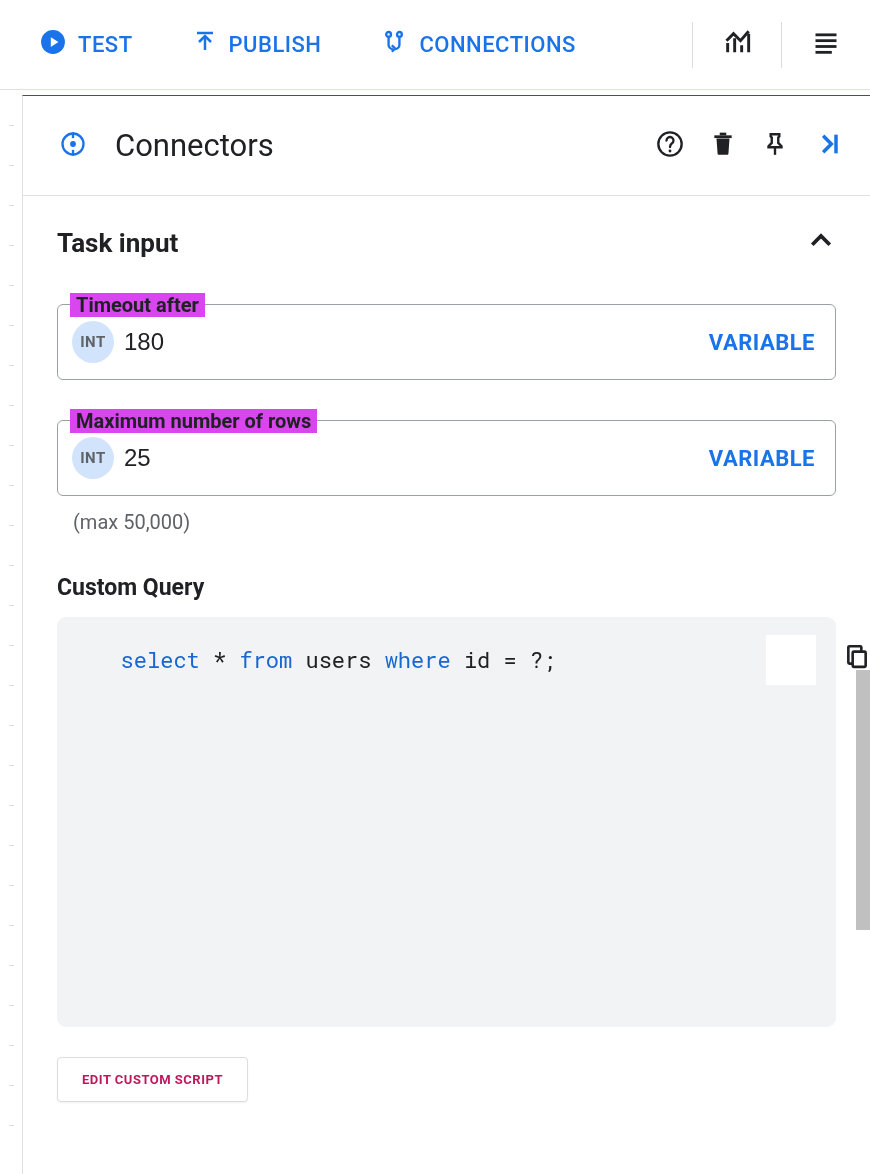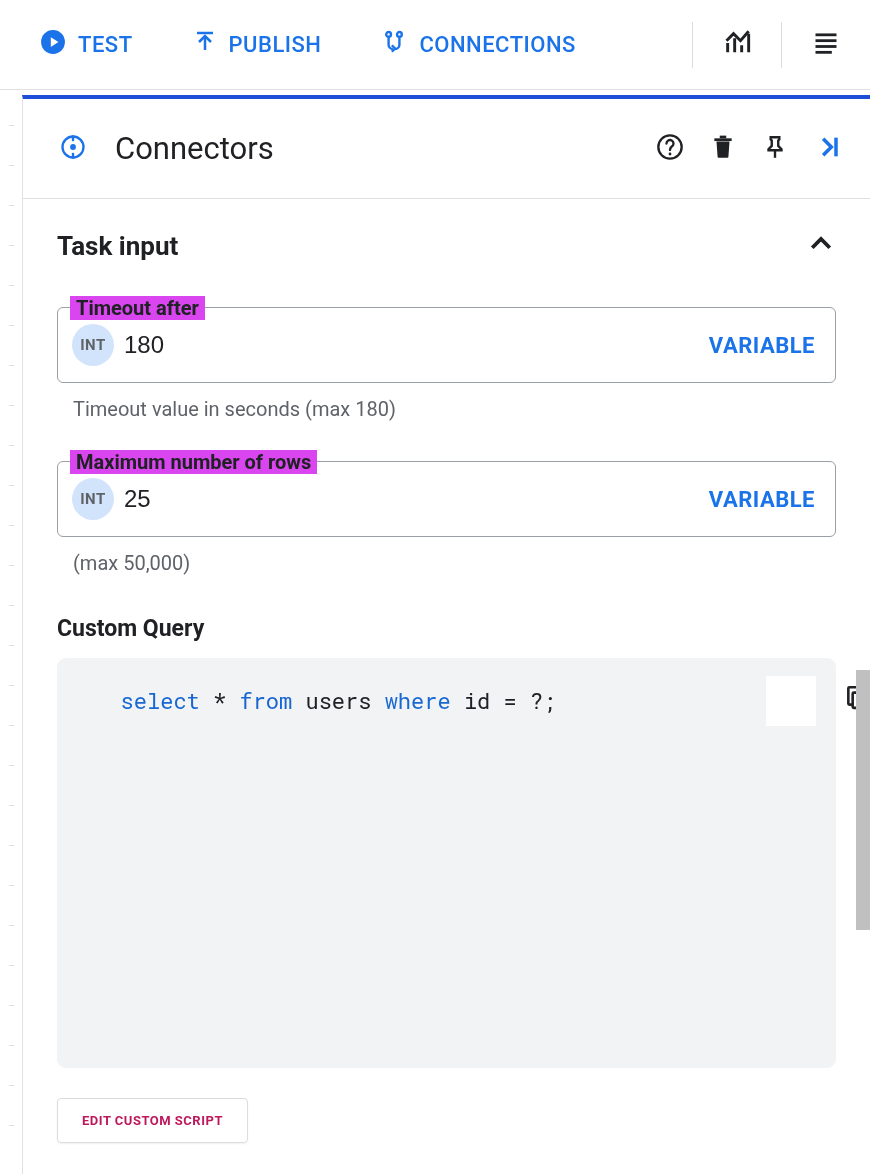--- a/index.html
+++ b/index.html
@@ -51,21 +51,21 @@
     justify-content: center;
     cursor: pointer;
     color: #202124;
   }
   .panel {
     position: absolute;
     left: 22px;
     right: 0;
     top: 95px;
     bottom: 0;
-    border-top: 4px solid #1d4ed8;
+    border-top: 1px solid #1d4ed8;
     border-left: 1px solid #e0e0e0;
     background: #fff;
   }
   .ruler {
     position: absolute;
     left: 0;
     top: 95px;
     bottom: 0;
     width: 22px;
   }
@@ -359,21 +359,20 @@
     </div>
 
     
     <div class="field-block">
       <div class="fieldset">
         <span class="legend">Timeout after</span>
         <span class="type-chip">INT</span>
         <input class="field-input" value="180" style="">
         <span class="variable-btn">VARIABLE</span>
       </div>
-      <div class="helper">Timeout value in seconds (max 180)</div>
     </div>
 
     
     <div class="field-block">
       <div class="fieldset">
         <span class="legend">Maximum number of rows</span>
         <span class="type-chip">INT</span>
         <input class="field-input" value="25" style="">
         <span class="variable-btn">VARIABLE</span>
       </div>

